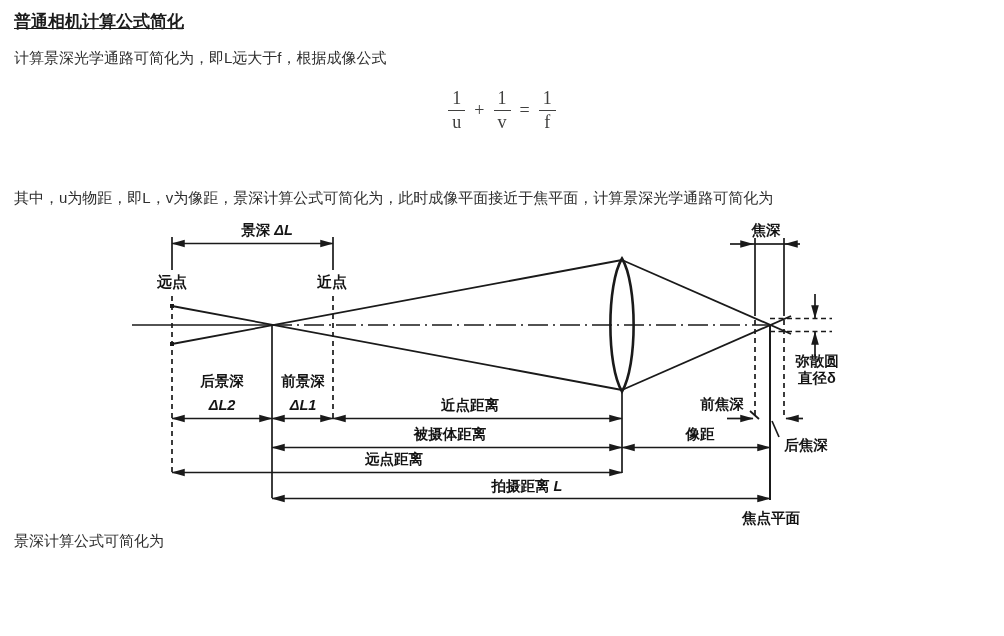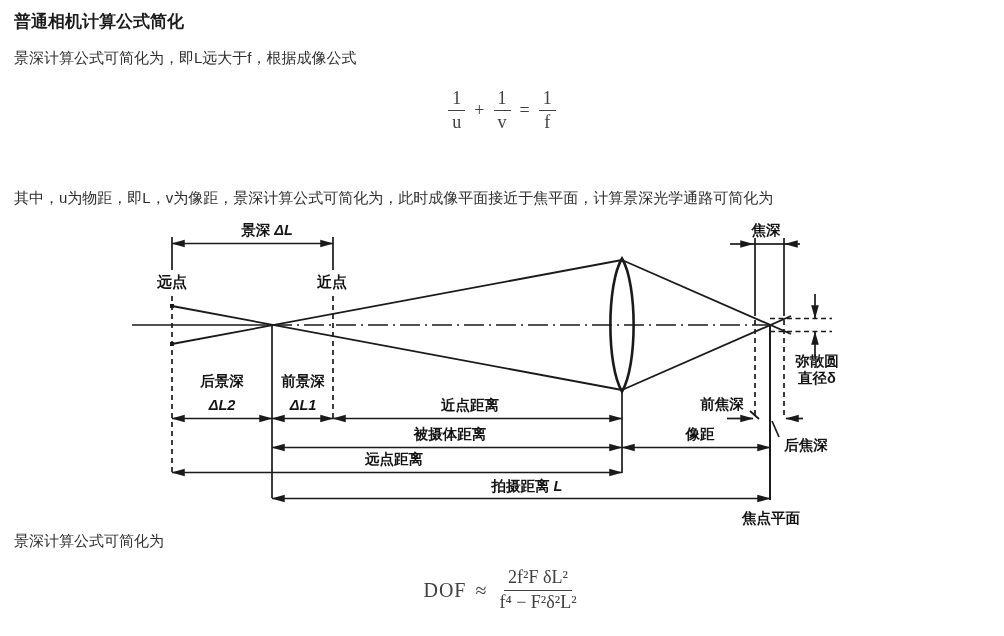--- a/index.html
+++ b/index.html
@@ -4,21 +4,21 @@
 <style>
   * { margin:0; padding:0; box-sizing:border-box; }
   html,body { background:#fff; }
   body { font-family:"Liberation Sans","DejaVu Sans",sans-serif; }
   #page {
     position:relative; width:1004px; height:636px; background:#ffffff;
     overflow:hidden; color:#2b2b2b;
   }
   .title {
     position:absolute; left:14px; top:10px;
-    font-size:17px; font-weight:bold; color:#1c1c1c;
+    font-size:17px; font-weight:bold; color:#1c1c1c;text-decoration:underline;
   }
   .para { position:absolute; left:14px; font-size:15px; color:#2e2e2e; }
   .para1 { top:49px; }
   .para2 { top:189px; }
   .para3 { top:532px; }
 
   
   .formula { position:absolute; left:0; width:1004px; text-align:center;
              font-family:"Liberation Serif","DejaVu Serif",serif; color:#40403f; }
   .f1 { top:88px; font-size:18px; }
@@ -39,21 +39,21 @@
   .big { font-size:15px; }
   line, path.ln { stroke:#1a1a1a; fill:none; }
 </style>
 </head>
 <body>
 
 <div id="page">
 
   <h1 class="title">普通相机计算公式简化</h1>
 
-  <p class="para para1">景深计算公式可简化为，即L远大于f，根据成像公式</p>
+  <p class="para para1">计算景深光学通路可简化为，即L远大于f，根据成像公式</p>
 
   <div class="formula f1">
     <span class="frow">
       <span class="frac">
         <span class="num">1</span>
         <span class="den">u</span>
       </span>
       <span>+</span>
       <span class="frac">
         <span class="num">1</span>
@@ -154,24 +154,14 @@
     <text x="700" y="439" text-anchor="middle">像距</text>
     <text x="722" y="409" text-anchor="middle">前焦深</text>
     <text x="806" y="450" text-anchor="middle">后焦深</text>
     <text x="771" y="523" text-anchor="middle">焦点平面</text>
     <text x="817" y="366" text-anchor="middle">弥散圆</text>
     <text x="817" y="383" text-anchor="middle">直径δ</text>
   </svg>
 
   <p class="para para3">景深计算公式可简化为</p>
 
-  <div class="formula f2">
-    <span class="frow">
-      <span class="lhs">DOF</span>
-      <span>≈</span>
-      <span class="frac">
-        <span class="num">2f²F δL²</span>
-        <span class="den">f⁴ − F²δ²L²</span>
-      </span>
-    </span>
-  </div>
 
 </div>
 
 </body></html>

